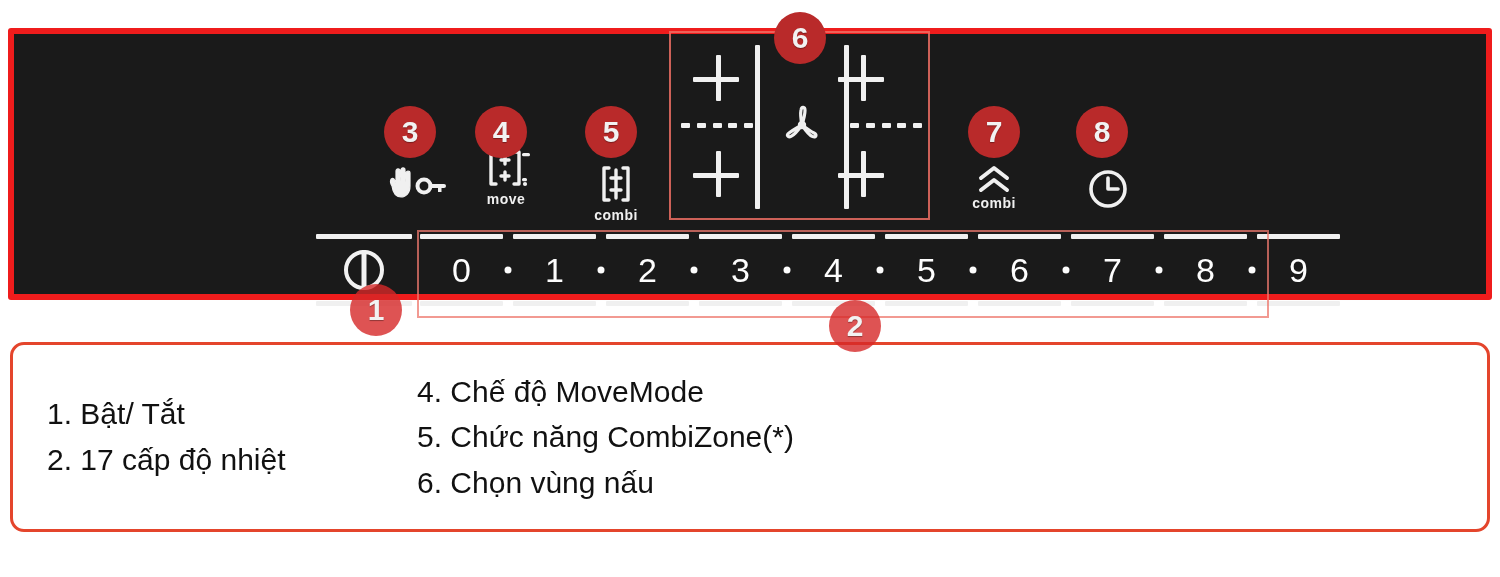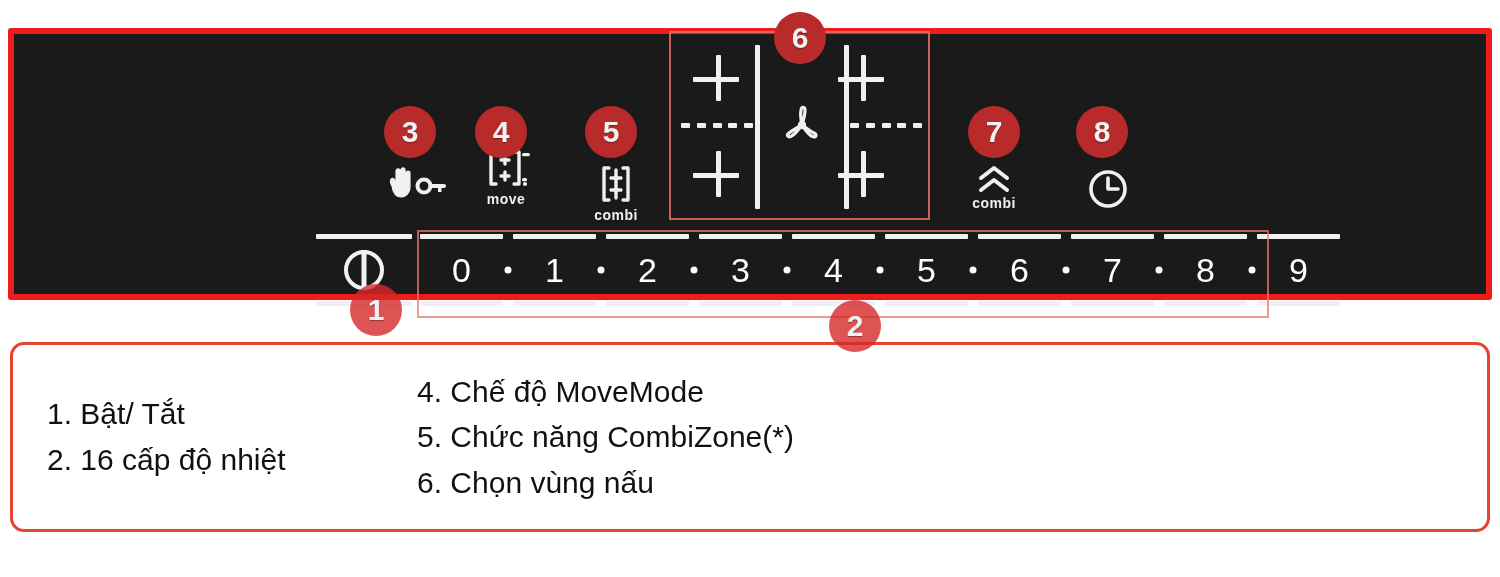--- a/index.html
+++ b/index.html
@@ -430,21 +430,21 @@
   </div>
   <div id="slider-outline"></div>
   <div class="badge translucent" style="left:815px; top:266px;">2</div>
 
 </div>
 
 <div id="legend-box">
 
   <div class="legend-col" id="legend-col-1">
     <div class="legend-item">1. Bật/ Tắt</div>
-    <div class="legend-item">2. 16 cấp độ nhiệt</div>
+    <div class="legend-item">2. 17 cấp độ nhiệt</div>
   </div>
 
   <div class="legend-col" id="legend-col-2">
     <div class="legend-item">4. Chế độ MoveMode</div>
     <div class="legend-item">5. Chức năng CombiZone(*)</div>
     <div class="legend-item">6. Chọn vùng nấu</div>
   </div>
 
 
 </div>

